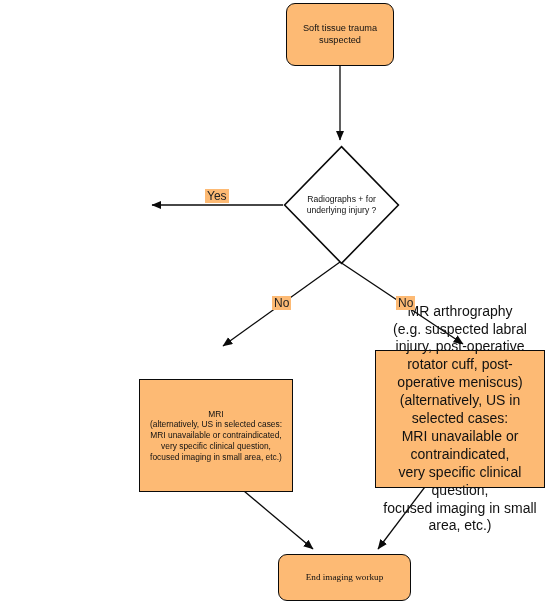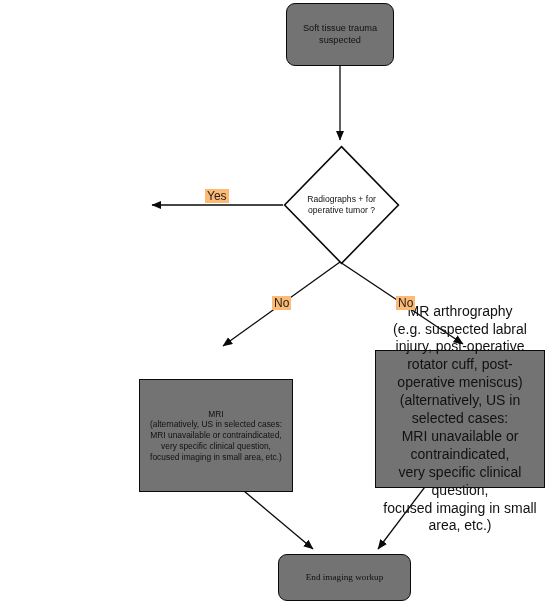--- a/index.html
+++ b/index.html
@@ -14,21 +14,21 @@
   #flowchart-root {
     position: relative;
     width: 553px;
     height: 608px;
     overflow: hidden;
     background: #ffffff;
   }
   .node {
     position: absolute;
     box-sizing: border-box;
-    background: #737373;
+    background: #fdba74;
     border: 1.4px solid #0a0a0a;
     display: flex;
     align-items: center;
     justify-content: center;
     text-align: center;
     z-index: 2;
   }
   .node .node-text {
     display: block;
     white-space: pre-line;
@@ -155,21 +155,21 @@
   <div class="node rounded" id="node-start">
     <span class="node-text">Soft tissue trauma
 suspected</span>
   </div>
 
   <div id="node-decision">
     <svg viewBox="0 0 117 120" width="117" height="120" aria-hidden="true">
       <polygon points="58.5,1.6 115.4,60 58.5,118.4 1.6,60" fill="#ffffff" stroke="#0a0a0a" stroke-width="1.6"></polygon>
     </svg>
     <div class="diamond-label">Radiographs + for
-operative tumor ?</div>
+underlying injury ?</div>
   </div>
 
 
   <div class="node sharp" id="node-mri">
     <span class="node-text">MRI
 (alternatively, US in selected cases:
 MRI unavailable or contraindicated,
 very specific clinical question,
 focused imaging in small area, etc.)</span>
   </div>

